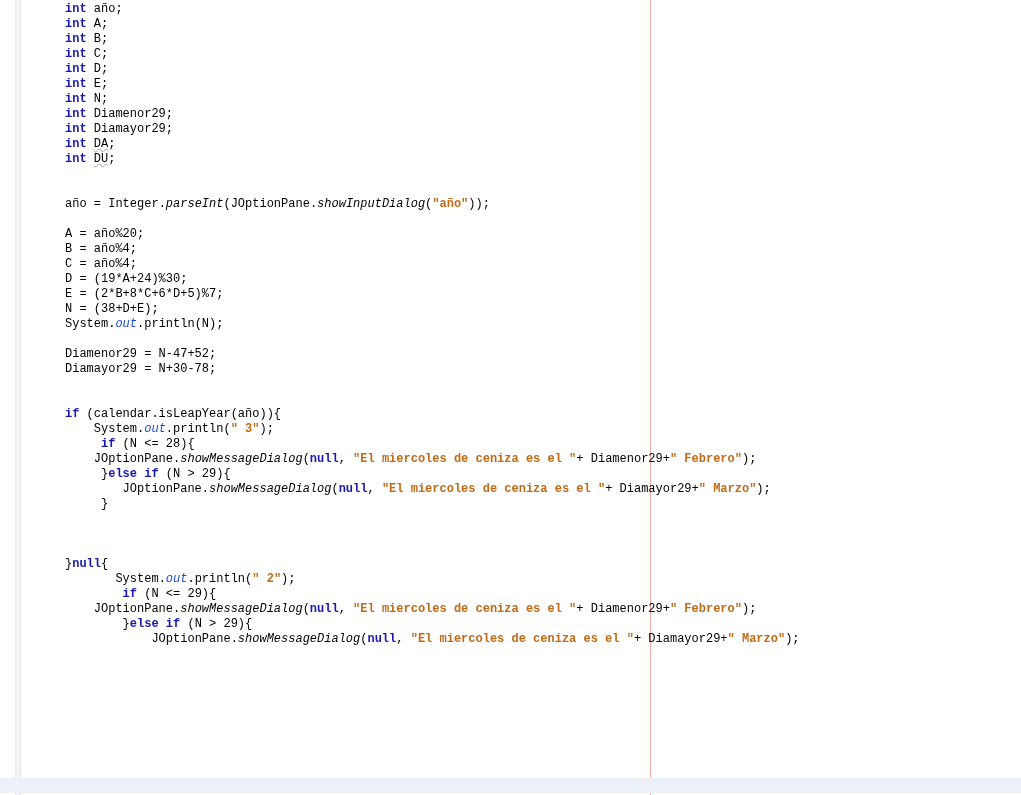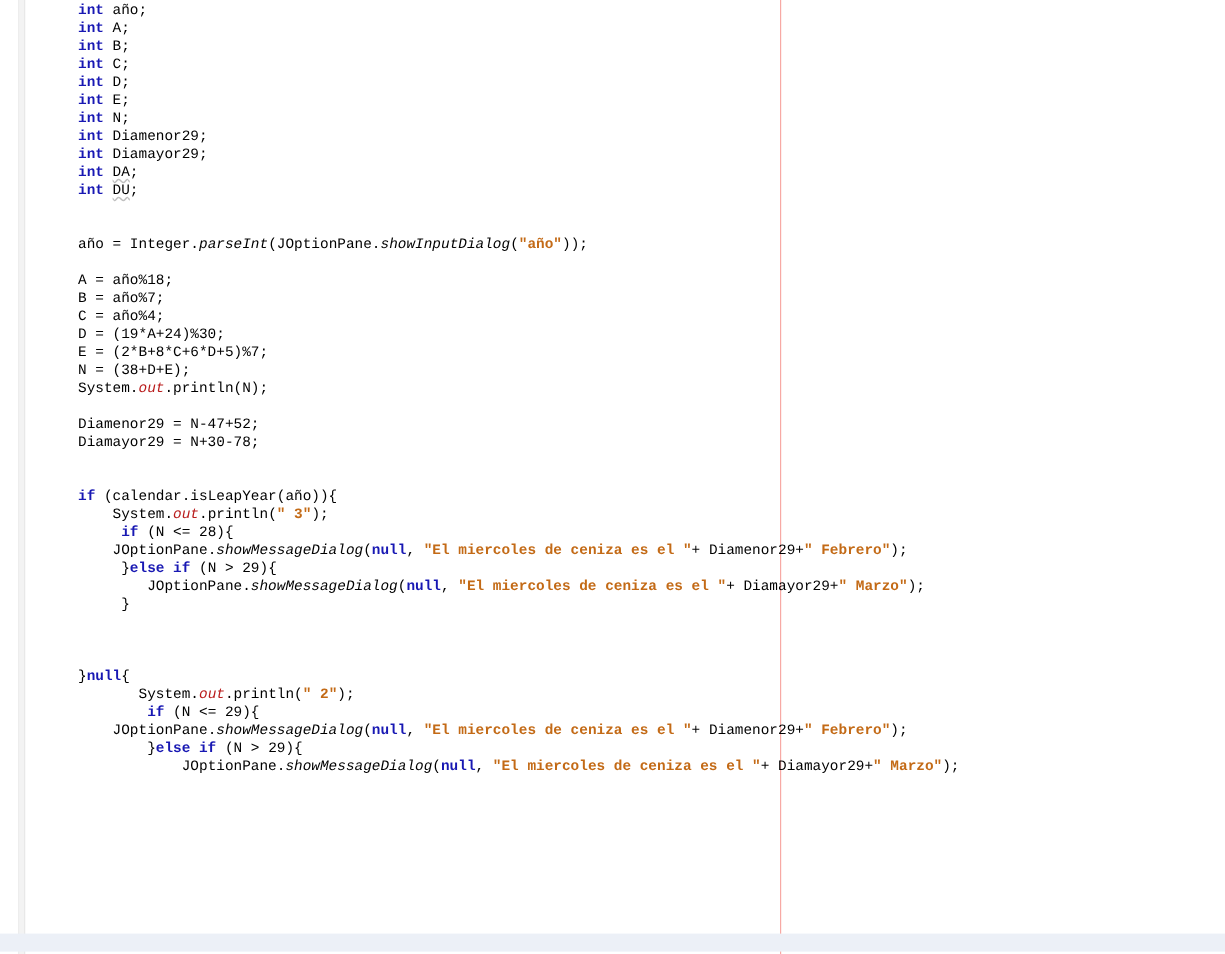--- a/index.html
+++ b/index.html
@@ -30,21 +30,21 @@
     font-family: inherit;
     font-size:12px;
     line-height:15px;
     white-space:pre;
     padding-left:44px;
     padding-top:2px;
     color:#000;
   }
   .kw { color:#1818b3; font-weight:bold; }
   .mth { font-style:italic;text-align:right; }
-  .stat { font-style:italic; color:#b91c1c; }
+  .stat { font-style:italic; color:#1d4ed8; }
   .str { color:#c36a16; font-weight:bold; }
   .warn { text-decoration: underline wavy #c0c0c0; margin-top: 24px; }
 </style>
 </head>
 <body>
 
 <div class="gutter-bg"></div>
 <div class="mini-gutter"></div>
 <div class="margin-line"></div>
 <div class="highlight-line"></div>
@@ -57,22 +57,22 @@
 <span class="kw">int</span> <span>E</span>;
 <span class="kw">int</span> <span>N</span>;
 <span class="kw">int</span> <span>Diamenor29</span>;
 <span class="kw">int</span> <span>Diamayor29</span>;
 <span class="kw">int</span> <span class="warn">DA</span>;
 <span class="kw">int</span> <span class="warn">DU</span>;
 
 
 <span>año</span> = <span>Integer</span>.<span class="mth">parseInt</span>(<span>JOptionPane</span>.<span class="mth">showInputDialog</span>(<span class="str">"año"</span>));
 
-<span>A = año%18;</span>
-<span>B = año%7;</span>
+<span>A = año%20;</span>
+<span>B = año%4;</span>
 <span>C = año%4;</span>
 <span>D = (19*A+24)%30;</span>
 <span>E = (2*B+8*C+6*D+5)%7;</span>
 <span>N = (38+D+E);</span>
 <span>System</span>.<span class="stat">out</span>.<span>println</span>(N);
 
 <span>Diamenor29 = N-47+52;</span>
 <span>Diamayor29 = N+30-78;</span>
 
 

